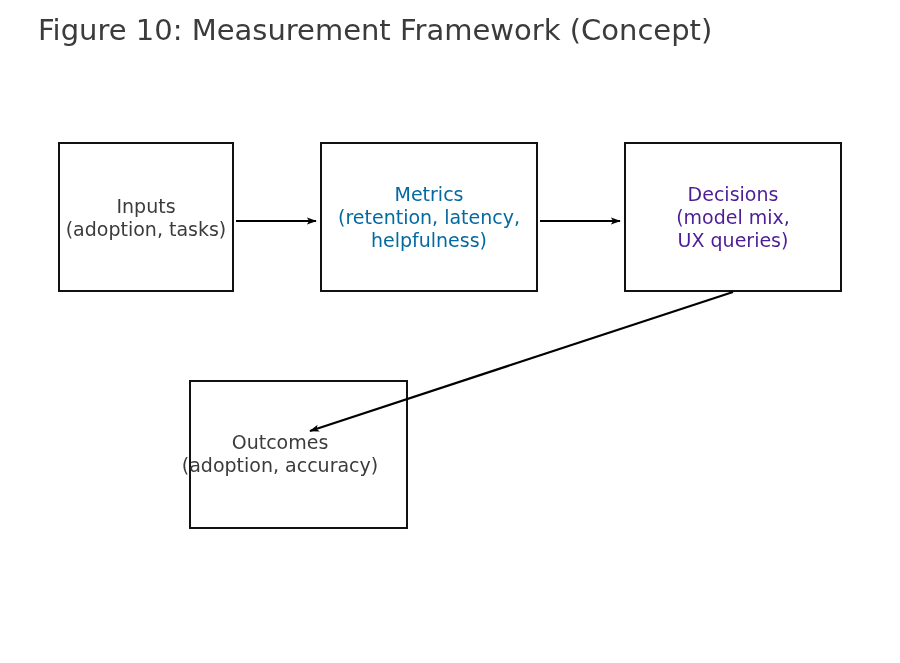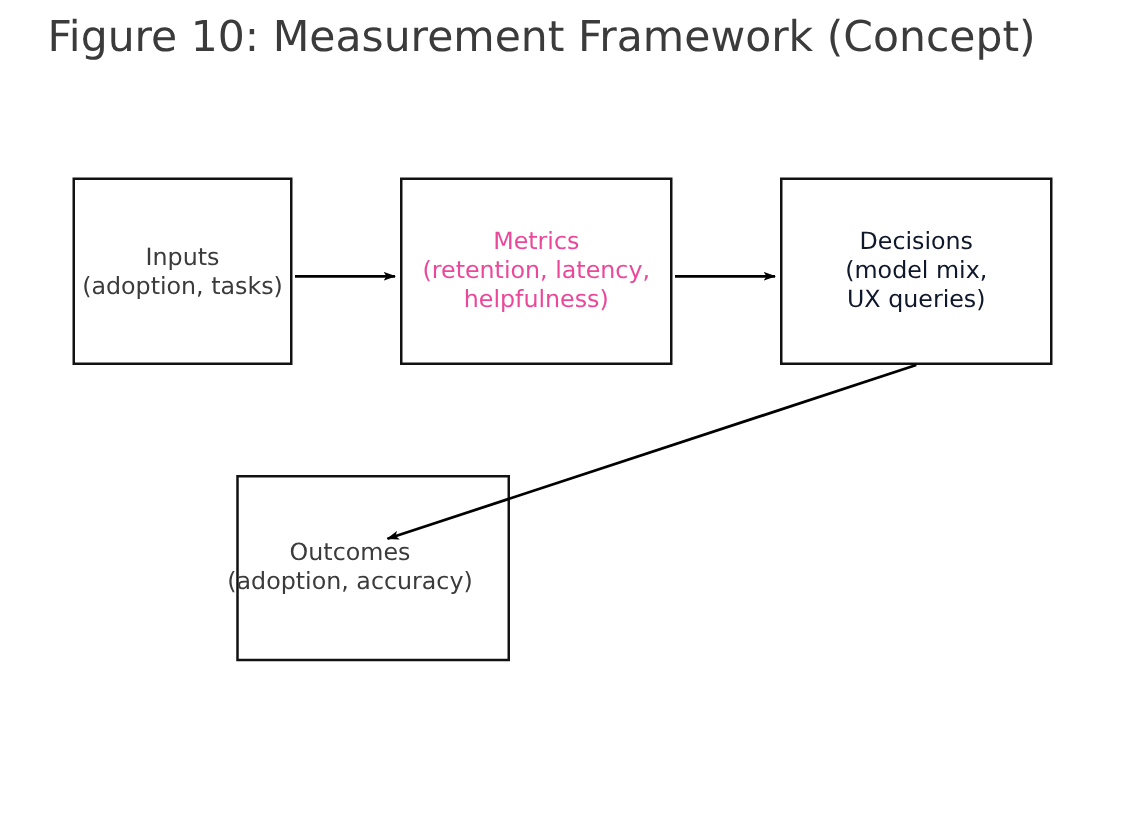--- a/index.html
+++ b/index.html
@@ -17,21 +17,21 @@
   #canvas {
     position: relative;
     width: 900px;
     height: 663px;
     background: #ffffff;
   }
   .figure-title {
     position: absolute;
     left: 38px;
     top: 12px;
-    font-size: 34px;
+    font-size: 29px;
     line-height: 36px;
     color: #3b3b3b;
     white-space: nowrap;
     letter-spacing: 0px;
   }
   .node-box {
     position: absolute;
     box-sizing: border-box;
     border: 2px solid #121212;
     background: #ffffff;
@@ -64,28 +64,28 @@
 
   <div class="figure-title" style="color: rgb(59, 59, 59);">Figure 10: Measurement Framework (Concept)</div>
 
   <div class="node-box" style="left: 58px; top: 142px; width: 176px; height: 150px; border-color: rgb(18, 18, 18);"></div>
   <div class="node-label" style="left: 146px; top: 218px; color: rgb(59, 59, 59);">
       <span class="line">Inputs</span>
       <span class="line">(adoption, tasks)</span>
     </div>
 
   <div class="node-box" style="left: 320px; top: 142px; width: 218px; height: 150px; border-color: rgb(18, 18, 18);"></div>
-  <div class="node-label" style="left: 429px; top: 217px; color: #ec4899;">
+  <div class="node-label" style="left: 429px; top: 217px; color: #0369a1;">
       <span class="line">Metrics</span>
       <span class="line">(retention, latency,</span>
       <span class="line">helpfulness)</span>
     </div>
 
   <div class="node-box" style="left: 624px; top: 142px; width: 218px; height: 150px; border-color: rgb(18, 18, 18);"></div>
-  <div class="node-label" style="left: 733px; top: 217px; color: #0f172a;">
+  <div class="node-label" style="left: 733px; top: 217px; color: #4c1d95;">
       <span class="line">Decisions</span>
       <span class="line">(model mix,</span>
       <span class="line">UX queries)</span>
     </div>
 
   <div class="node-box" style="left: 189px; top: 380px; width: 219px; height: 149px; border-color: rgb(18, 18, 18);"></div>
   <div class="node-label" style="left: 280px; top: 454px; color: rgb(59, 59, 59);">
       <span class="line">Outcomes</span>
       <span class="line">(adoption, accuracy)</span>
     </div>

